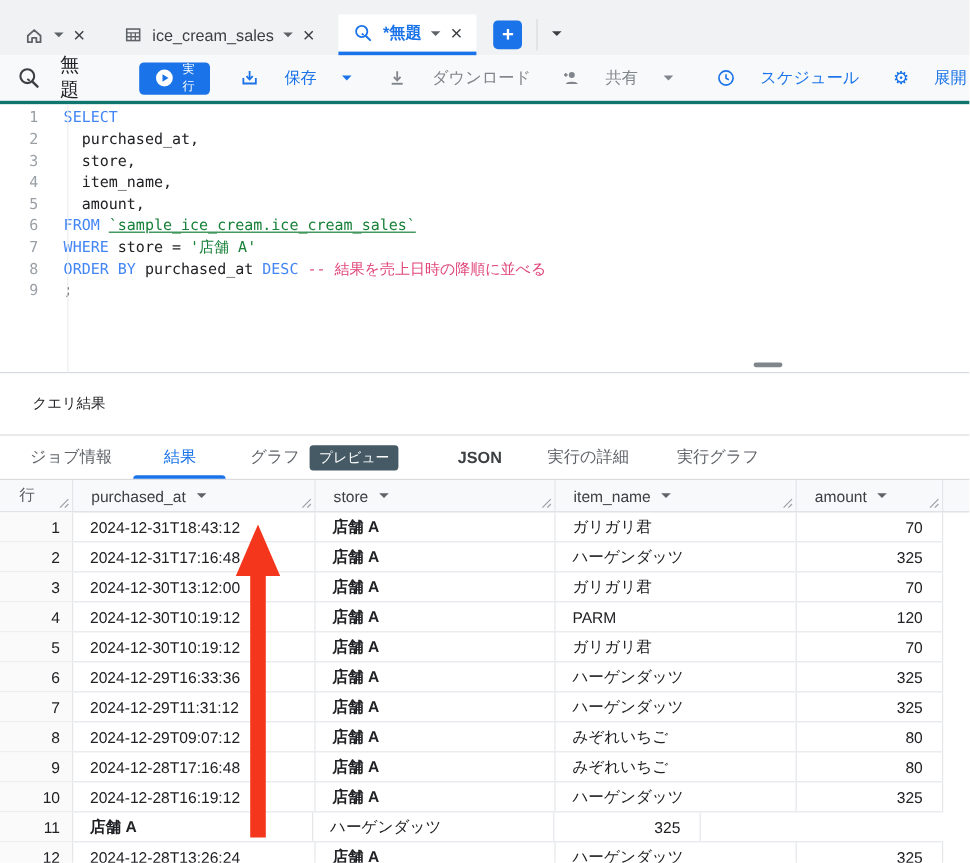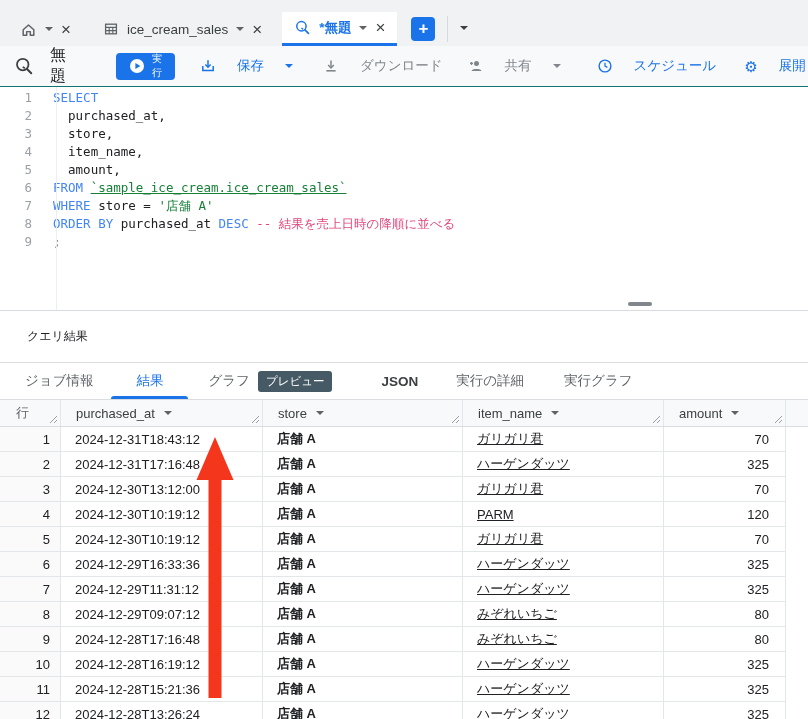--- a/index.html
+++ b/index.html
@@ -15,21 +15,21 @@
   .caret { width:0; height:0; border-left:4px solid transparent; border-right:4px solid transparent;
     border-top:4.5px solid currentColor; display:inline-block; }
   .caret.gray { color:#5f6368; }
   .xclose { font-size:17px; line-height:1; color:#3c4043; font-weight:normal; }
   .plus-btn { width:24px; height:24px; margin:0 0 5px 14px; background:var(--accent); color:#fff;
     border-radius:4px; display:flex; align-items:center; justify-content:center; font-size:17px; font-weight:bold; }
   .tab-divider { width:1px; height:26px; background:#d7dadd; margin:0 10px 4px 12px; }
   .tabbar-caret { margin:0 0 16px 2px; color:#3c4043; }
 
   
-  .toolbar { height:41px; background:#f8f9fa; border-bottom:1px solid #0f766e;
+  .toolbar { height:41px; background:#f8f9fa; border-bottom:3px solid #0f766e;
     display:flex; align-items:center; padding:0 14px; font-size:13.5px; }
   .tb-group { display:flex; align-items:center; gap:21px; white-space:nowrap; }
   .tb-blue { color:var(--accent); }
   .tb-gray { color:#80868b; }
   .tb-title { font-size:16px; color:#202124; margin:0 0 0 16px; }
   .run-btn { margin-left:50px; height:27px; background:var(--accent); color:#fff; border:none;
     border-radius:4px; display:flex; align-items:center; gap:7px; padding:0 13px; font-size:10px; }
   .gear-glyph { font-size:15px; line-height:1; }
 
   
@@ -65,21 +65,21 @@
   
   .thead { height:27px; background:#f8f9fa; border-bottom:1px solid #dadce0; display:flex; font-size:13px; }
   .th { position:relative; display:flex; align-items:center; gap:9px; padding-left:15px;
     border-right:1px solid #e4e7ea; color:#3c4043; }
   .th .rsz { position:absolute; right:2px; bottom:2px; }
   .th-rownum { width:61px; color:#5f6368; padding-left:16px; }
   .c-pa{width:202px} .c-st{width:200px} .c-it{width:201px} .c-am{width:122px}
   .trow { display:flex; height:25px; border-bottom:1px solid #e4e7ea; font-size:13px; width:786px; }
   .tcell { display:flex; align-items:center; padding:0 14px; border-right:1px solid #e4e7ea; overflow:hidden; }
   .tcell.c0 { width:61px; justify-content:flex-end; padding-right:10px; background:#fafafa; }
-  .tcell.c1 { width:202px; } .tcell.c2 { width:200px;font-weight:bold; } .tcell.c3 { width:201px;text-decoration:underline; }
+  .tcell.c1 { width:202px; } .tcell.c2 { width:200px;font-weight:bold; } .tcell.c3 { width:201px; }
   .tcell.c4 { width:122px; justify-content:flex-end; padding-right:16px; }
 
   .arrow-overlay { position:absolute; left:0; top:0; pointer-events:none; z-index:10; }
   .arrow-poly { fill:var(--arrow-red); }
   svg.ic { display:block; }
 </style>
 </head>
 <body>
 
 <div class="stage">
@@ -378,21 +378,20 @@
       </div>
       <div class="trow">
         <div class="tcell c0">10</div>
         <div class="tcell c1">2024-12-28T16:19:12</div>
         <div class="tcell c2">店舗 A</div>
         <div class="tcell c3">ハーゲンダッツ</div>
         <div class="tcell c4">325</div>
       </div>
       <div class="trow">
         <div class="tcell c0">11</div>
-        <div class="tcell c1">2024-12-28T15:21:36</div>
         <div class="tcell c2">店舗 A</div>
         <div class="tcell c3">ハーゲンダッツ</div>
         <div class="tcell c4">325</div>
       </div>
       <div class="trow">
         <div class="tcell c0">12</div>
         <div class="tcell c1">2024-12-28T13:26:24</div>
         <div class="tcell c2">店舗 A</div>
         <div class="tcell c3">ハーゲンダッツ</div>
         <div class="tcell c4">325</div>

